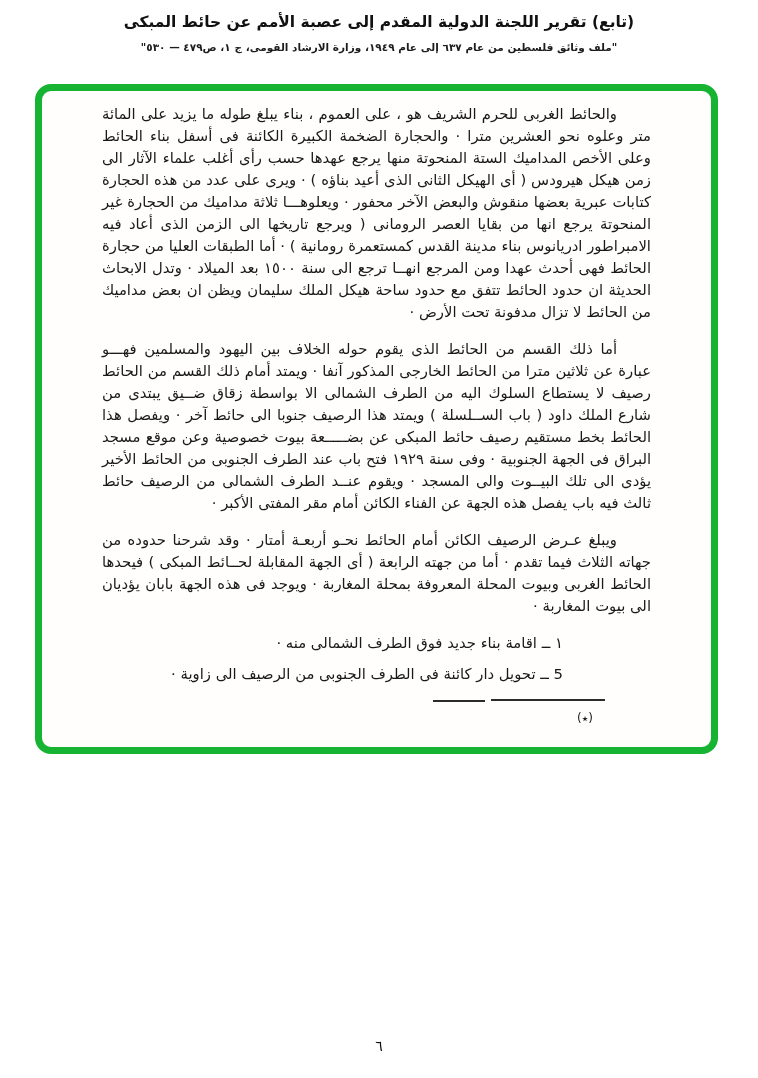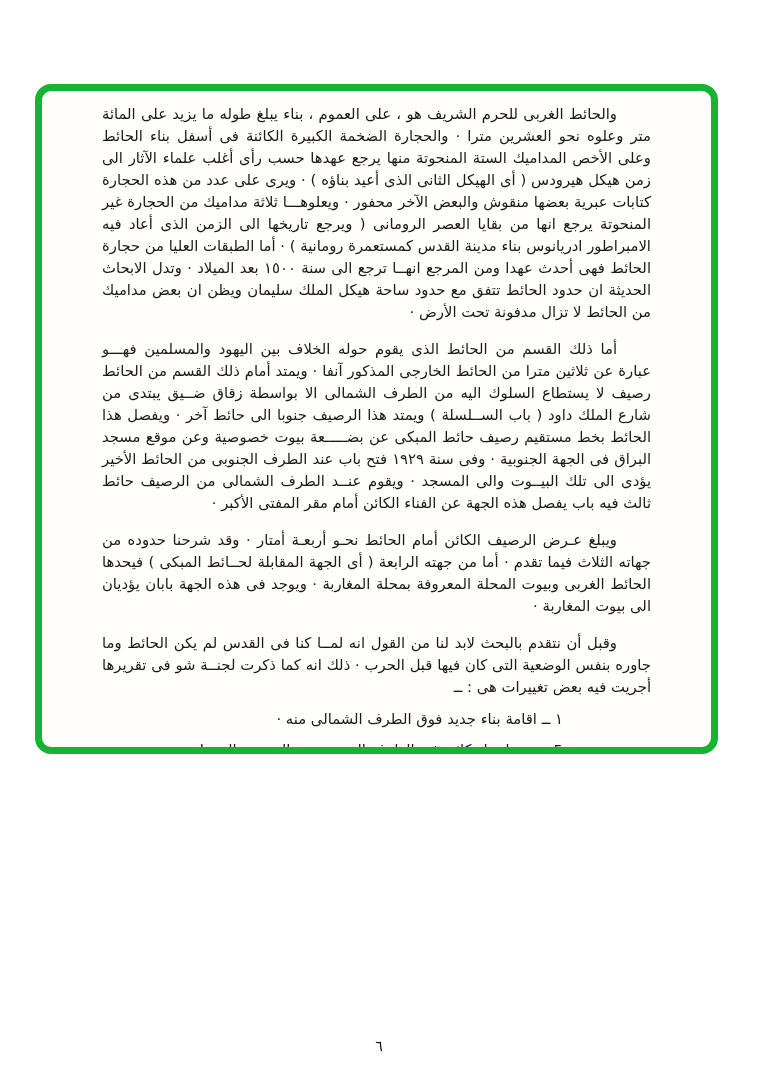--- a/index.html
+++ b/index.html
@@ -126,27 +126,30 @@
     text-align: center;
     font-size: 14px;
     color: #111;
   }
 </style>
 </head>
 <body>
 
 <div class="page">
 
+  <div class="header">
+    <div class="title">(تابع) تقرير اللجنة الدولية المقدم إلى عصبة الأمم عن حائط المبكى</div>
+    <div class="source">"ملف وثائق فلسطين من عام ٦٣٧ إلى عام ١٩٤٩، وزارة الارشاد القومى، ج ١، ص٤٧٩ — ٥٣٠"</div>
+  </div>
 
   <div class="frame" style="border-color: rgb(23, 179, 50);">
     <div class="content">
       <p class="body-par">والحائط الغربى للحرم الشريف هو ، على العموم ، بناء يبلغ طوله ما يزيد على المائة متر وعلوه نحو العشرين مترا · والحجارة الضخمة الكبيرة الكائنة فى أسفل بناء الحائط وعلى الأخص المداميك الستة المنحوتة منها يرجع عهدها حسب رأى أغلب علماء الآثار الى زمن هيكل هيرودس ( أى الهيكل الثانى الذى أعيد بناؤه ) · ويرى على عدد من هذه الحجارة كتابات عبرية بعضها منقوش والبعض الآخر محفور · ويعلوهـــا ثلاثة مداميك من الحجارة غير المنحوتة يرجع انها من بقايا العصر الرومانى ( ويرجع تاريخها الى الزمن الذى أعاد فيه الامبراطور ادريانوس بناء مدينة القدس كمستعمرة رومانية ) · أما الطبقات العليا من حجارة الحائط فهى أحدث عهدا ومن المرجع انهــا ترجع الى سنة ١٥٠٠ بعد الميلاد · وتدل الابحاث الحديثة ان حدود الحائط تتفق مع حدود ساحة هيكل الملك سليمان ويظن ان بعض مداميك من الحائط لا تزال مدفونة تحت الأرض ·</p>
       <p class="body-par">أما ذلك القسم من الحائط الذى يقوم حوله الخلاف بين اليهود والمسلمين فهـــو عبارة عن ثلاثين مترا من الحائط الخارجى المذكور آنفا · ويمتد أمام ذلك القسم من الحائط رصيف لا يستطاع السلوك اليه من الطرف الشمالى الا بواسطة زقاق ضــيق يبتدى من شارع الملك داود ( باب الســلسلة ) ويمتد هذا الرصيف جنوبا الى حائط آخر · ويفصل هذا الحائط بخط مستقيم رصيف حائط المبكى عن بضـــــعة بيوت خصوصية وعن موقع مسجد البراق فى الجهة الجنوبية · وفى سنة ١٩٢٩ فتح باب عند الطرف الجنوبى من الحائط الأخير يؤدى الى تلك البيــوت والى المسجد · ويقوم عنــد الطرف الشمالى من الرصيف حائط ثالث فيه باب يفصل هذه الجهة عن الفناء الكائن أمام مقر المفتى الأكبر ·</p>
       <p class="body-par">ويبلغ عـرض الرصيف الكائن أمام الحائط نحـو أربعـة أمتار · وقد شرحنا حدوده من جهاته الثلاث فيما تقدم · أما من جهته الرابعة ( أى الجهة المقابلة لحــائط المبكى ) فيحدها الحائط الغربى وبيوت المحلة المعروفة بمحلة المغاربة · ويوجد فى هذه الجهة بابان يؤديان الى بيوت المغاربة ·</p>
-      <p class="body-par last-par">وقبل أن نتقدم بالبحث لابد لنا من القول انه لمــا كنا فى القدس لم يكن الحائط وما جاوره بنفس الوضعية التى كان فيها قبل الحرب · ذلك انه كما ذكرت لجنــة شو فى تقريرها أجريت فيه بعض تغييرات هى : ــ</p>
       <ol class="list">
         <li>١ ــ اقامة بناء جديد فوق الطرف الشمالى منه ·</li>
         <li>5 ــ تحويل دار كائنة فى الطرف الجنوبى من الرصيف الى زاوية ·</li>
       </ol>
       <div class="footnote-area">
         <div class="footnote-rule">
           <span class="seg-a"></span>
           <span class="seg-b"></span>
         </div>
         <span class="footnote-marker">(٭)</span>

